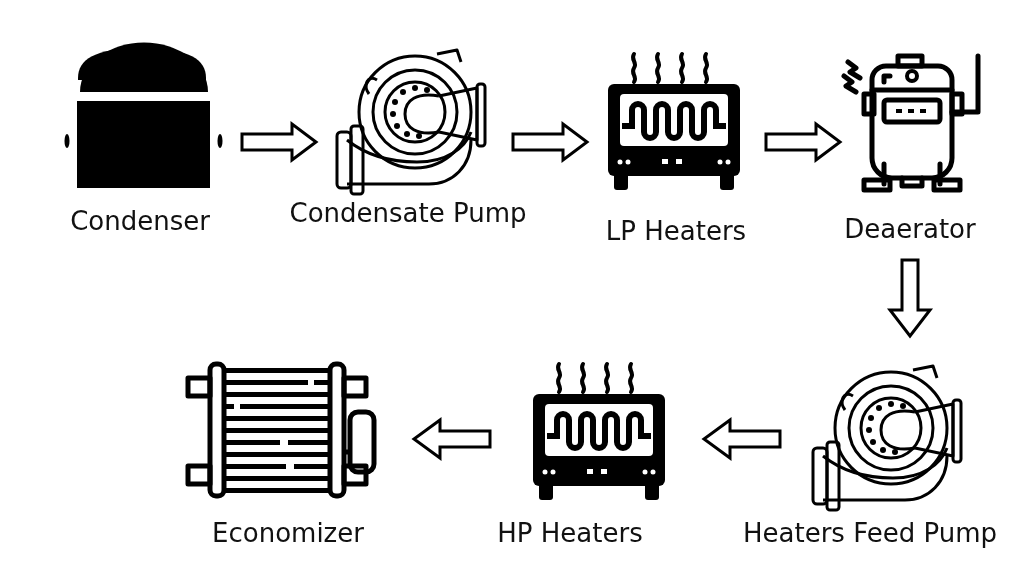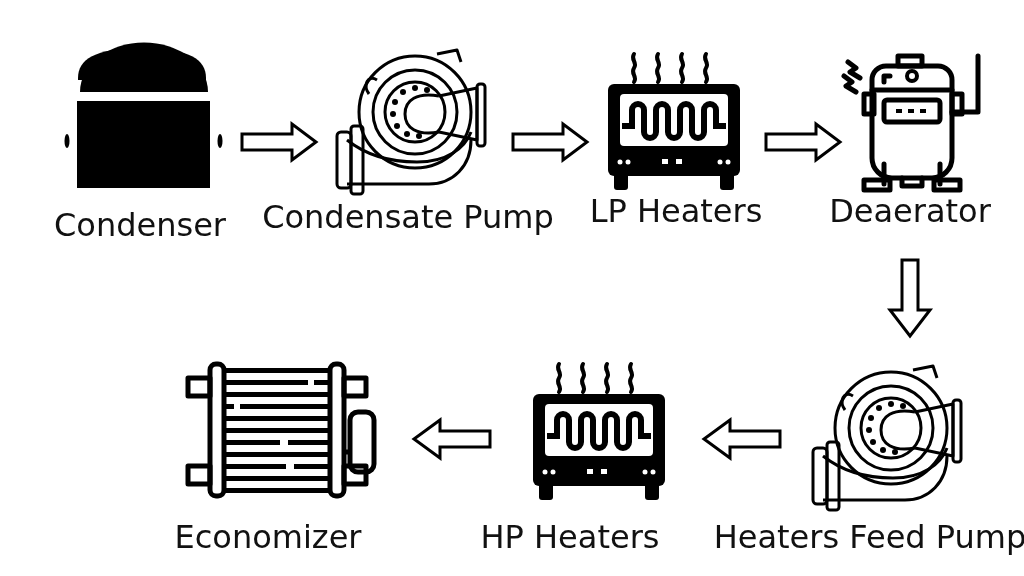--- a/index.html
+++ b/index.html
@@ -1,20 +1,20 @@
 <!DOCTYPE html>
 <html><head>
 <meta charset="utf-8">
 <style>
   html, body { margin: 0; padding: 0; background: #ffffff; }
   body { width: 1024px; height: 576px; position: relative; overflow: hidden;
          font-family: "DejaVu Sans", "Liberation Sans", sans-serif; color: #111; }
   .node { position: absolute; }
   .node svg { position: absolute; overflow: visible; }
-  .label { position: absolute; font-size: 32px; white-space: nowrap; transform: translateX(-50%); color: #111; }
+  .label { position: absolute; font-size: 26px; white-space: nowrap; transform: translateX(-50%); color: #111; }
   .arrow { position: absolute; overflow: visible; }
 </style>
 </head>
 <body>
 
 <div class="node">
   <svg style="left:62px;top:40px" width="160" height="150" viewBox="0 0 160 150">
     <path d="M16 20 C16 2 32 -10 80 -10 C128 -10 144 2 144 20 L144 22 L16 22 Z" transform="translate(0,18) scale(1,1)" fill="#000"></path>
     <path d="M18 52 A62 48 0 0 1 146 52 Z" fill="#000"></path>
     <rect x="15" y="61" width="133" height="87" fill="#000"></rect>
@@ -69,21 +69,21 @@
     <rect x="114" y="122" width="14" height="18" rx="3" fill="#000"></rect>
     <g fill="#fff">
       <circle cx="14" cy="112" r="2.5"></circle>
         <circle cx="22" cy="112" r="2.5"></circle>
       <rect x="56" y="109" width="6" height="5"></rect>
         <rect x="70" y="109" width="6" height="5"></rect>
       <circle cx="114" cy="112" r="2.5"></circle>
         <circle cx="122" cy="112" r="2.5"></circle>
     </g>
   </svg>
-  <div class="label" style="left:676px;top:192px">LP Heaters</div>
+  <div class="label" style="left:676px;top:216px">LP Heaters</div>
 </div>
 
 <div class="node">
   <svg style="left:842px;top:52px" width="140" height="142" viewBox="0 0 140 142">
     <g fill="none" stroke="#000" stroke-width="5" stroke-linejoin="round" stroke-linecap="round">
       <path d="M6 10 l8 6 l-6 4 l10 6"></path>
       <path d="M2 24 l8 6 l-6 4 l10 6"></path>
       <path d="M30 28 a14 14 0 0 1 14 -14 h52 a14 14 0 0 1 14 14 v78 a20 20 0 0 1 -20 20 h-40 a20 20 0 0 1 -20 -20 Z"></path>
       <path d="M30 38 h80"></path>
       <rect x="56" y="4" width="24" height="10"></rect>
@@ -98,21 +98,21 @@
       <path d="M60 126 v8 h20 v-8"></path>
       <path d="M42 30 v-6 h6"></path>
     </g>
     <circle cx="70" cy="24" r="5" fill="none" stroke="#000" stroke-width="4"></circle>
     <g fill="#000">
         <rect x="54" y="57" width="6" height="4"></rect>
         <rect x="66" y="57" width="6" height="4"></rect>
         <rect x="78" y="57" width="6" height="4"></rect>
       </g>
   </svg>
-  <div class="label" style="left:910px;top:192px">Deaerator</div>
+  <div class="label" style="left:910px;top:214px">Deaerator</div>
 </div>
 
 <div class="node">
   <svg style="left:813px;top:360px" width="155" height="150" viewBox="0 0 155 150">
     <g fill="none" stroke="#000" stroke-width="3" stroke-linejoin="round">
       <path d="M100 10 L120 6 L124 18"></path>
       <circle cx="78" cy="68" r="56"></circle>
       <circle cx="78" cy="68" r="42"></circle>
       <circle cx="78" cy="68" r="30"></circle>
       <path d="M102 52 L140 44 L140 96 L102 88"></path>
@@ -186,21 +186,21 @@
       <rect x="38" y="68" width="106" height="5"></rect>
       <rect x="38" y="80" width="56" height="5"></rect>
         <rect x="102" y="80" width="42" height="5"></rect>
       <rect x="38" y="92" width="106" height="5"></rect>
       <rect x="38" y="104" width="62" height="5"></rect>
         <rect x="108" y="104" width="36" height="5"></rect>
       <rect x="38" y="116" width="106" height="5"></rect>
       <rect x="38" y="128" width="106" height="5"></rect>
     </g>
   </svg>
-  <div class="label" style="left:268px;top:518px">Economizer</div>
+  <div class="label" style="left:288px;top:518px">Economizer</div>
 </div>
 
 <svg class="arrow" style="left:240px;top:122px" width="80" height="40" viewBox="0 0 80 40">
   <path d="M2 12 H52 V2 L76 20 L52 38 V28 H2 Z" fill="#fff" stroke="#000" stroke-width="3" stroke-linejoin="miter"></path>
 </svg>
 <svg class="arrow" style="left:511px;top:122px" width="80" height="40" viewBox="0 0 80 40">
   <path d="M2 12 H52 V2 L76 20 L52 38 V28 H2 Z" fill="#fff" stroke="#000" stroke-width="3"></path>
 </svg>
 <svg class="arrow" style="left:764px;top:122px" width="80" height="40" viewBox="0 0 80 40">
   <path d="M2 12 H52 V2 L76 20 L52 38 V28 H2 Z" fill="#fff" stroke="#000" stroke-width="3"></path>

